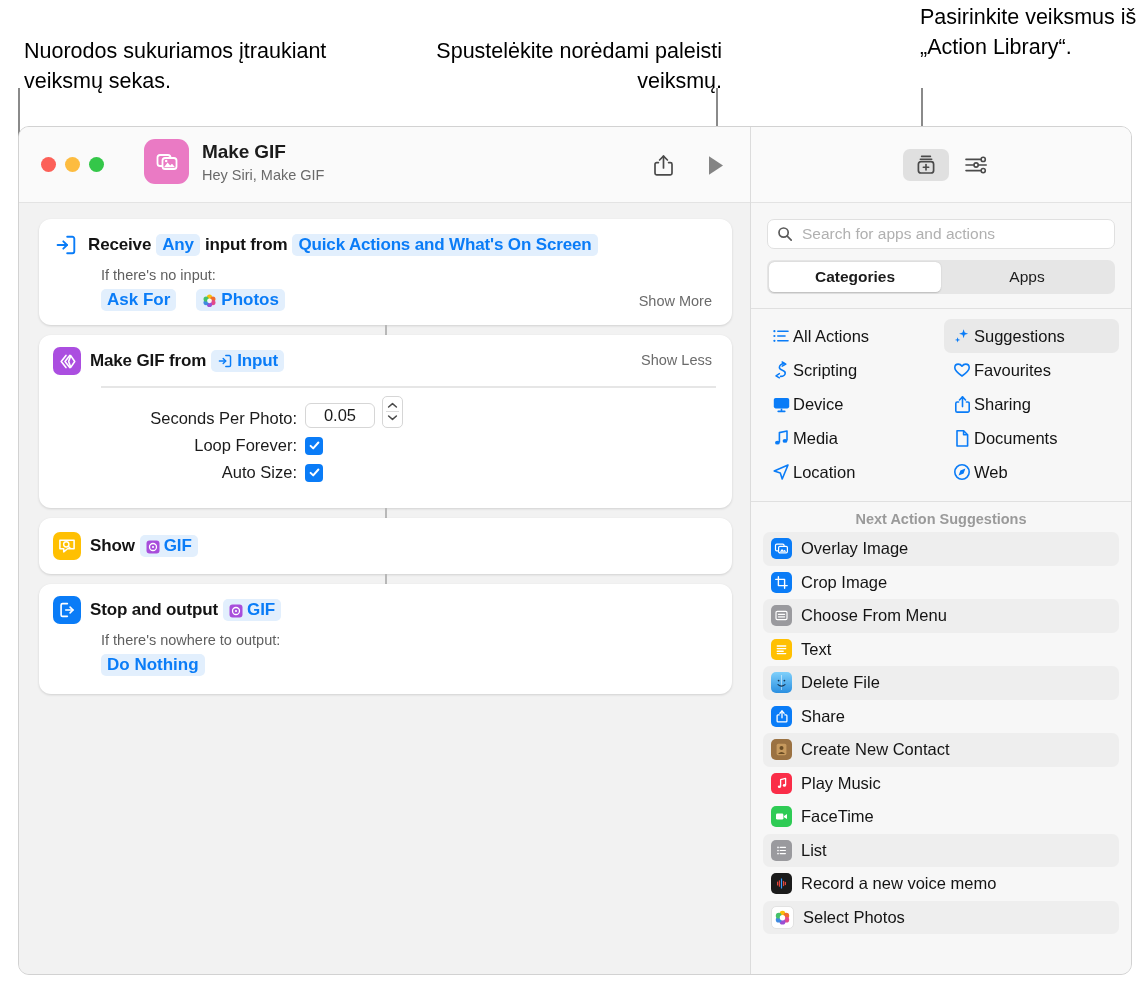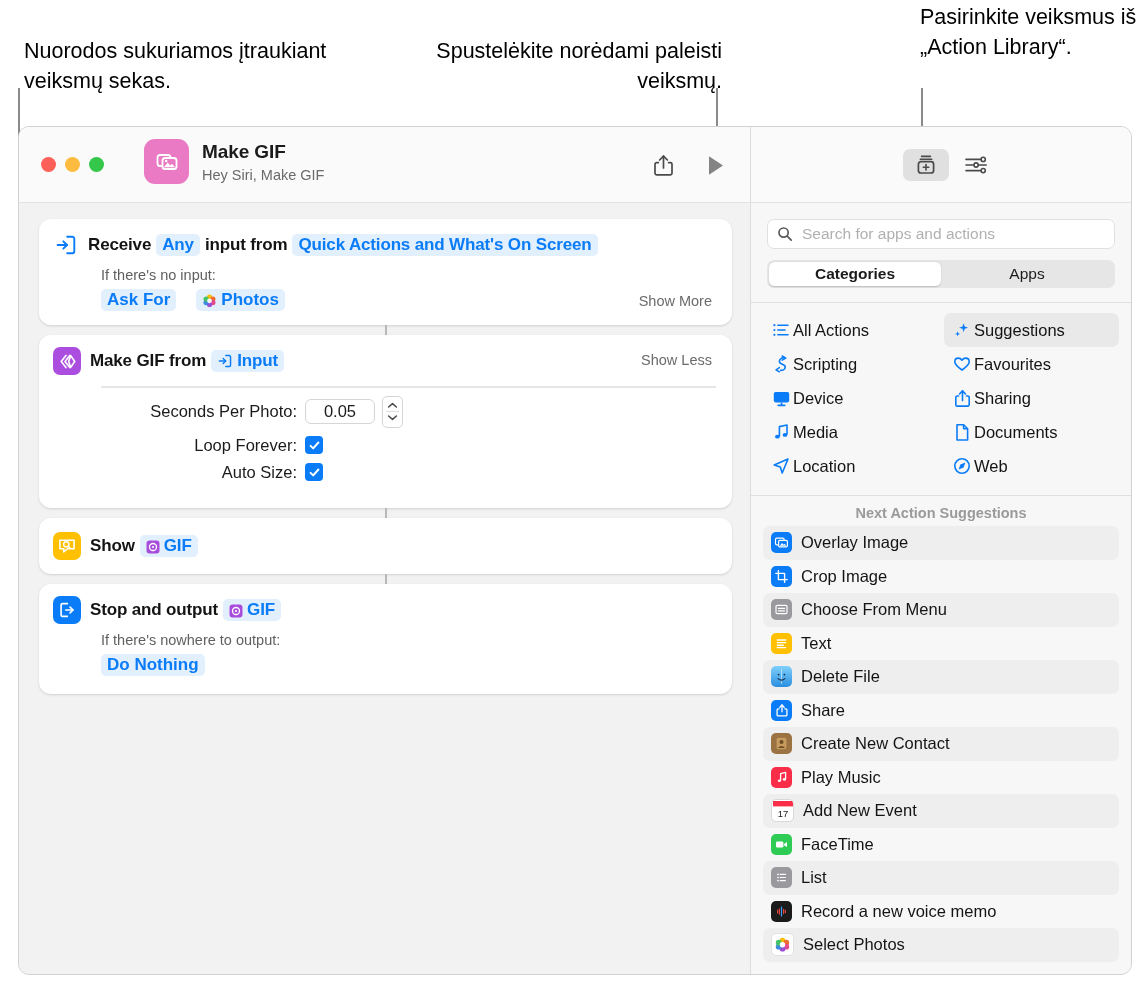--- a/index.html
+++ b/index.html
@@ -186,21 +186,21 @@
     font-size: 14.5px;
     color: #6b6b6b;
   }
   .hr-sep {
     height: 1.5px;
     background: #e6e6e6;
     margin: 11px 0 8px 48px;
   }
   .param-row {
     display: flex;
-    align-items: center;
+    align-items: flex-end;
     justify-content: flex-start;
     font-size: 16.5px;
     color: #1b1b1b;
     margin: 8px 0;
     padding-left: 48px;
   }
   .param-label {
     width: 196px;
     text-align: right;
     padding-right: 8px;
@@ -282,21 +282,21 @@
     font-size: 15.5px;
     color: #1b1b1b;
     margin-left: 7px;
     width: 100%;
     font-family: "Liberation Sans", sans-serif;
   }
   #search-input::placeholder { color: #b0b0b0; }
 
   #segmented {
     margin: 11px 16px 0 16px;
-    height: 28px;
+    height: 34px;
     background: #e6e6e6;
     border-radius: 7px;
     display: flex;
     padding: 2px;
     box-sizing: border-box;
   }
   .seg {
     flex: 1;
     display: flex; align-items: center; justify-content: center;
     font-size: 15.5px;
@@ -815,29 +815,20 @@
         <span class="sugg-icon" style="background:#fa2d48;">
           <svg width="14" height="15" viewBox="0 0 14 15">
             <path d="M5.6 10.6 V3.6 L10.6 2.4 V9.2" fill="none" stroke="#ffffff" stroke-width="1.3" stroke-linejoin="round"></path>
             <ellipse cx="4.4" cy="10.8" rx="1.6" ry="1.3" fill="#ffffff"></ellipse>
             <ellipse cx="9.4" cy="9.4" rx="1.6" ry="1.3" fill="#ffffff"></ellipse>
           </svg>
         </span>
         <span>Play Music</span>
       </div>
 
-      <div class="sugg alt">
-        <span class="sugg-icon" style="background:#ffffff;border:0.5px solid #d8d8d8;">
-          <svg width="20" height="20" viewBox="0 0 20 20">
-            <rect x="0" y="0" width="20" height="5.4" fill="#fa2d48"></rect>
-            <text x="10" y="15.8" font-family="Liberation Sans, sans-serif" font-size="9.5" fill="#1b1b1b" text-anchor="middle">17</text>
-          </svg>
-        </span>
-        <span>Add New Event</span>
-      </div>
 
       <div class="sugg">
         <span class="sugg-icon" style="background:#2ecb55;">
           <svg width="15" height="15" viewBox="0 0 15 15">
             <rect x="2" y="4.6" width="7.4" height="6" rx="1.4" fill="#ffffff"></rect>
             <path d="M10 7 L13 5.1 V10.1 L10 8.2 Z" fill="#ffffff"></path>
           </svg>
         </span>
         <span>FaceTime</span>
       </div>

